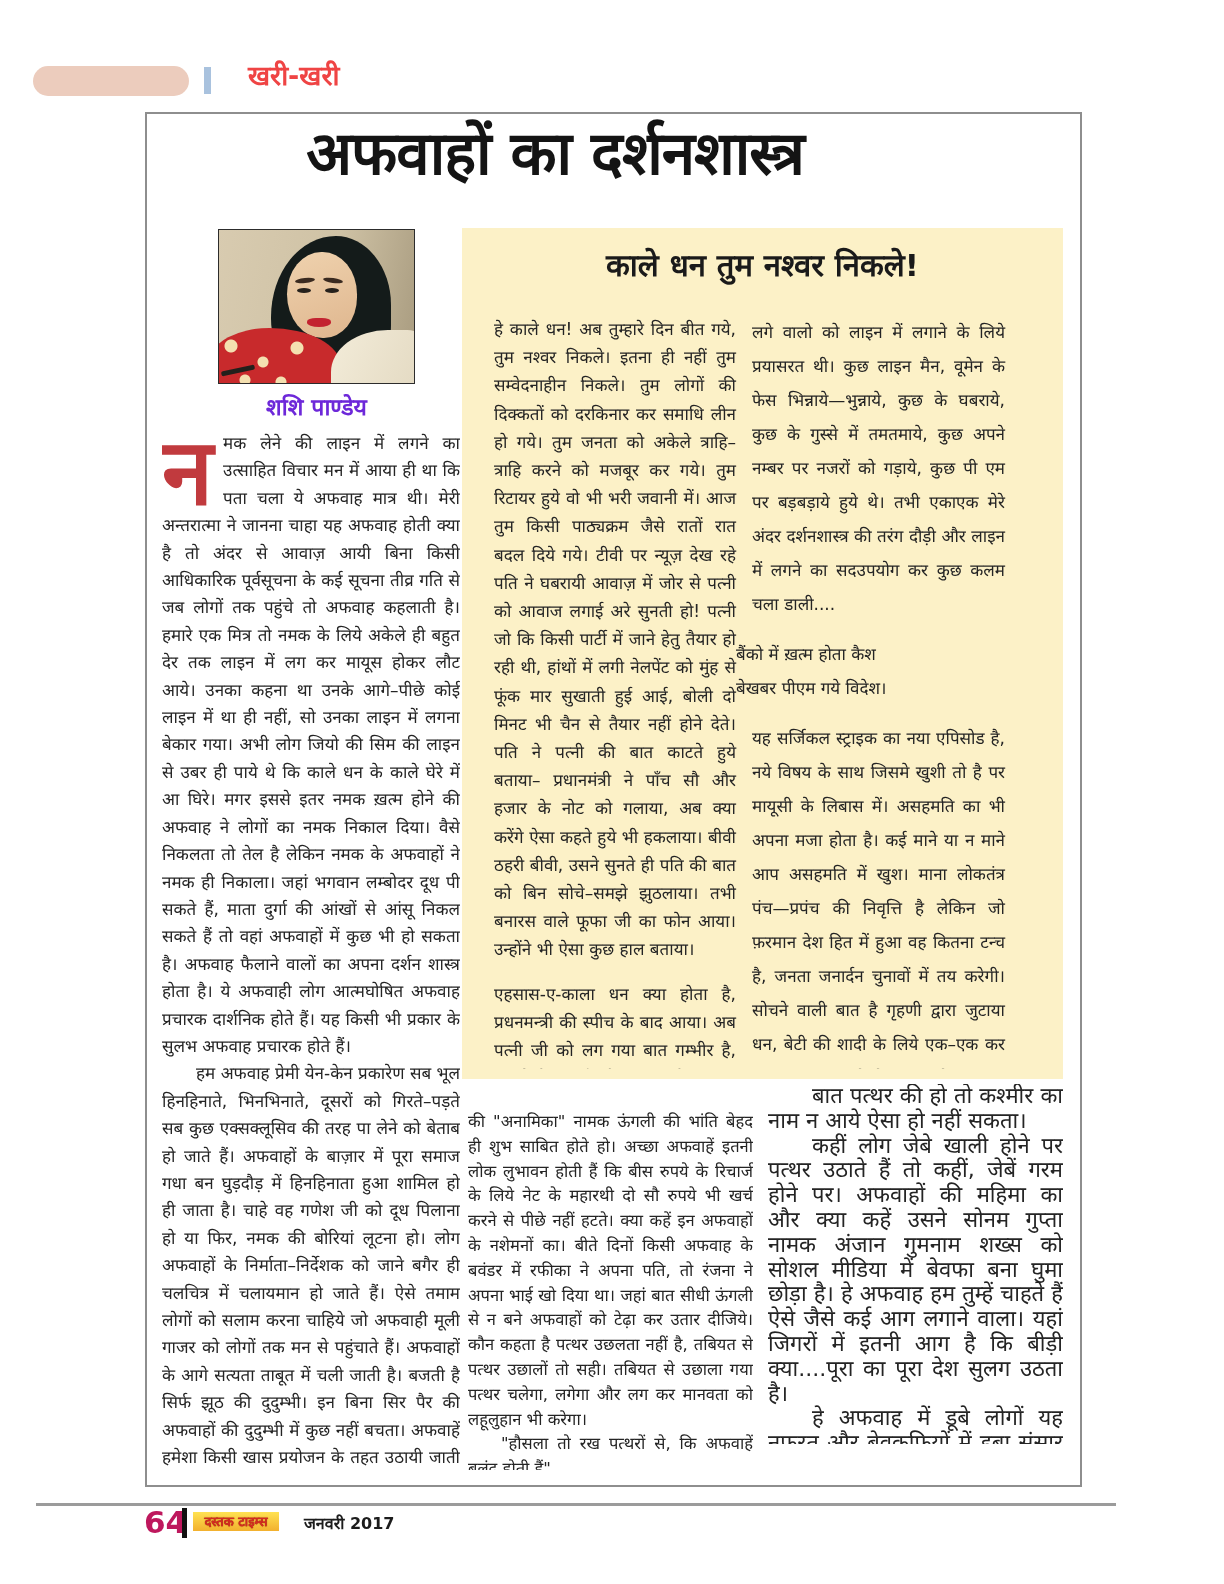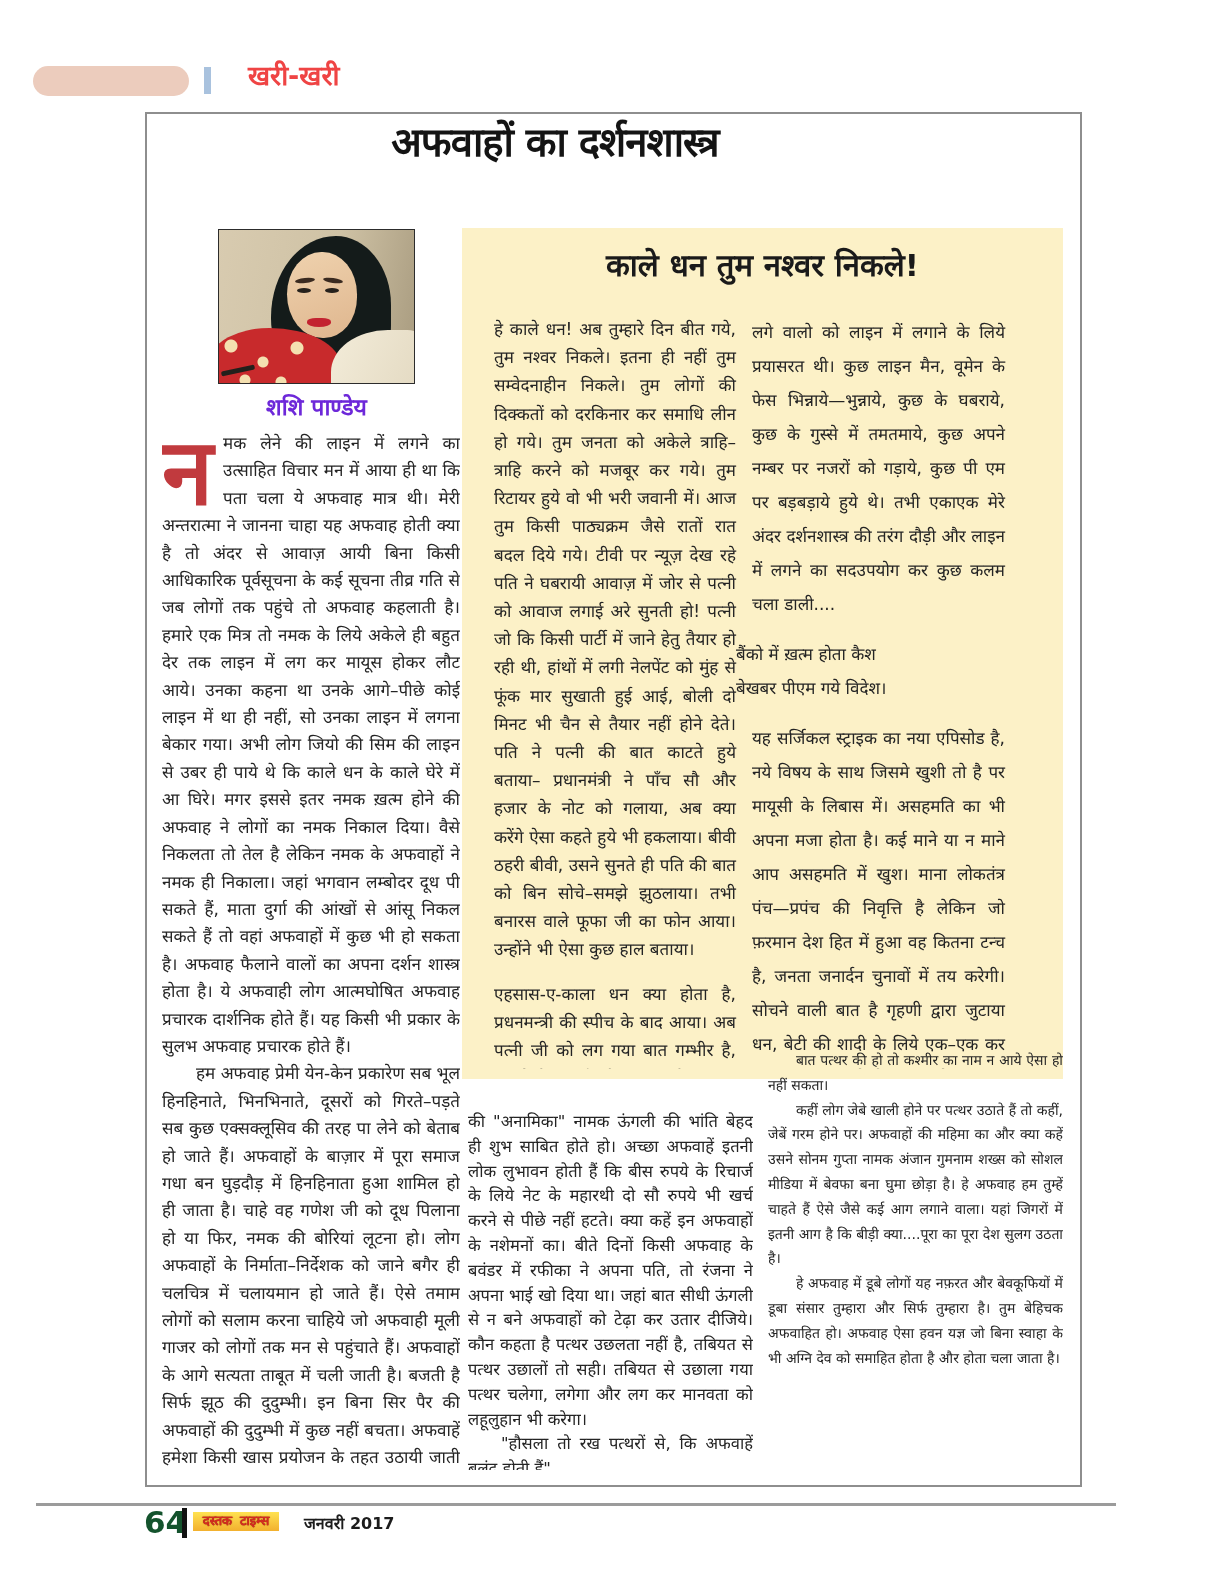--- a/index.html
+++ b/index.html
@@ -8,21 +8,21 @@
     font-family:"DejaVu Sans","Liberation Sans",sans-serif;
     color:#222;overflow:hidden;
   }
   .abs{position:absolute;}
   
   .pill{left:33px;top:66px;width:156px;height:30px;border-radius:16px;background:#ecccbd;}
   .vbar{left:204px;top:67px;width:7px;height:27px;background:#a9c2de;}
   .section-label{left:248px;top:56px;font-size:27px;font-weight:700;color:#ef4444;}
   
   .frame{left:145px;top:112px;width:937px;height:1375px;border:2px solid #8e8e8e;box-sizing:border-box;background:#fff;}
-  .headline{left:150px;top:120px;width:810px;text-align:center;font-size:40px;line-height:1.1;
+  .headline{left:150px;top:120px;width:810px;text-align:center;font-size:60px;line-height:1.1;
             font-weight:800;color:#141414;letter-spacing:-1px;}
   
   .photo{left:218px;top:229px;width:197px;height:155px;border:1px solid #2c2c2c;box-sizing:border-box;
          background:linear-gradient(100deg,#d8cbb0 0%,#cfc2a5 55%,#a89b7f 100%);overflow:hidden;}
   .ph-hair{position:absolute;left:52px;top:6px;width:120px;height:150px;background:#141b1a;
            border-radius:54% 46% 40% 45%;}
   .ph-face{position:absolute;left:68px;top:22px;width:70px;height:86px;background:linear-gradient(160deg,#efd2ae,#dfb68e);
            border-radius:50% 50% 48% 52%;}
   .ph-brow{position:absolute;width:20px;height:5px;background:#3a2a20;border-radius:50%;}
   .ph-eye{position:absolute;width:14px;height:5px;background:#26211c;border-radius:50%;}
@@ -46,29 +46,29 @@
   .indent{text-indent:2em;}
   
   .ybox{left:462px;top:228px;width:601px;height:851px;background:#fcf1c7;}
   .ybox-title{left:462px;top:243px;width:601px;text-align:center;font-size:31px;font-weight:800;color:#1a1a1a;}
   .ycol1{left:478px;top:299px;width:274px;height:770px;font-size:17px;line-height:28.2px;overflow:hidden;}
   .ycol2{left:736px;top:299px;width:285px;height:770px;font-size:17px;line-height:34px;overflow:hidden;}
   .ycol1 p,.ycol2 p{margin:16px;}
   .poem{text-align:left;}
   
   .bcol1{left:468px;top:1110px;width:285px;height:360px;font-size:16.5px;line-height:24.8px;overflow:hidden;}
-  .bcol2{left:768px;top:1048px;width:295px;height:360px;font-size:14px;line-height:24.8px;overflow:hidden;}
+  .bcol2{left:768px;top:1084px;width:295px;height:360px;font-size:22px;line-height:24.8px;overflow:hidden;}
   .bcol1 p,.bcol2 p{margin:0;}
   
   .footrule{left:36px;top:1503px;width:1080px;height:3px;background:#9b9b9b;}
-  .pageno{left:144px;top:1504px;font-size:31px;font-weight:800;color:#14532d;}
+  .pageno{left:144px;top:1504px;font-size:31px;font-weight:800;color:#be185d;}
   .footbar{left:182px;top:1508px;width:5px;height:30px;background:#111;}
   .maglogo{left:193px;top:1512px;width:86px;height:19px;background:linear-gradient(#ffe252,#f2b02e);
            color:#d42b20;font-size:13px;font-weight:800;text-align:center;line-height:19px;
-           text-shadow:0 0 1px #7d0d06;font-family:Liberation Mono, monospace;}
+           text-shadow:0 0 1px #7d0d06;}
   .issue{left:304px;top:1512px;font-size:16px;font-weight:800;color:#1c1c1c;}
 </style>
 </head>
 <body>
 
 <div class="abs pill"></div>
 <div class="abs vbar"></div>
 <div class="abs section-label">खरी-खरी</div>
 
 <div class="abs frame"></div>

